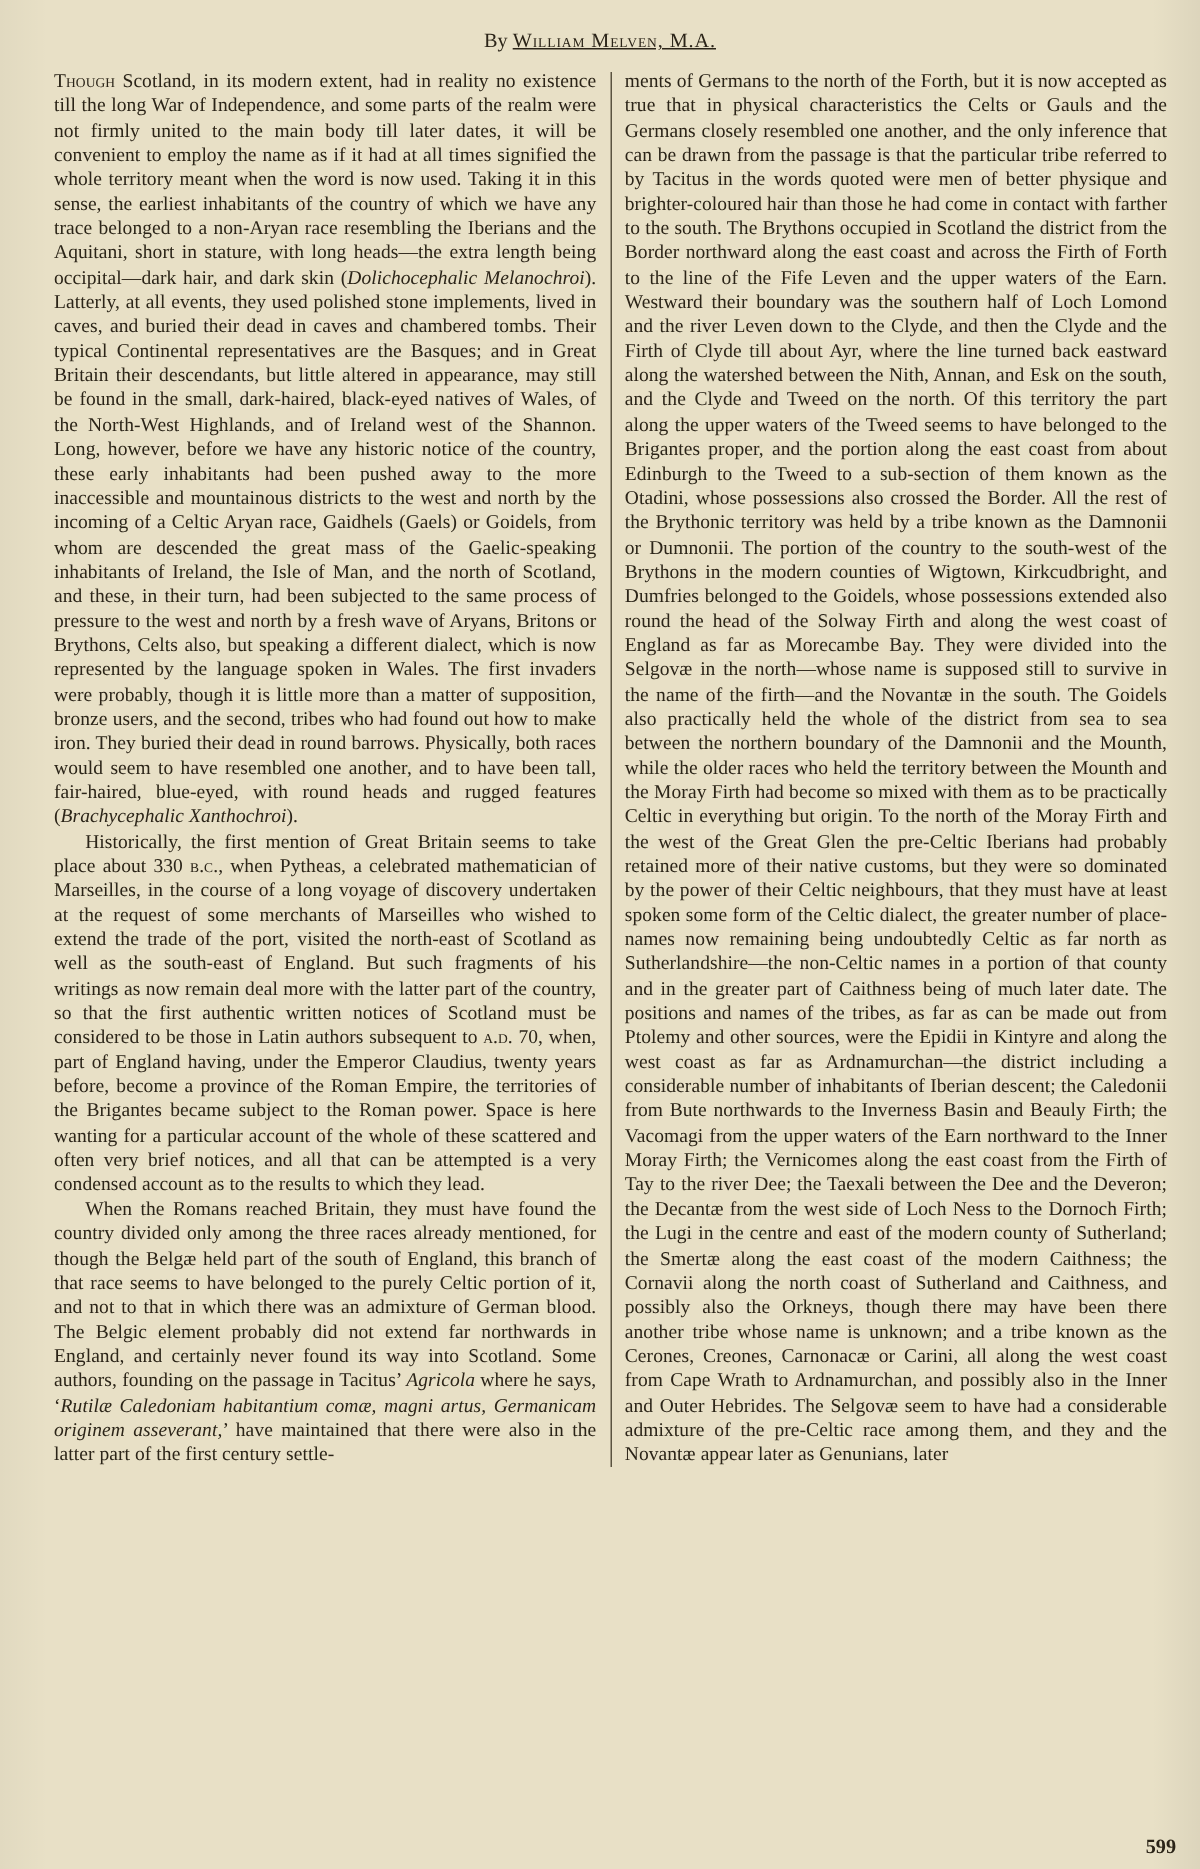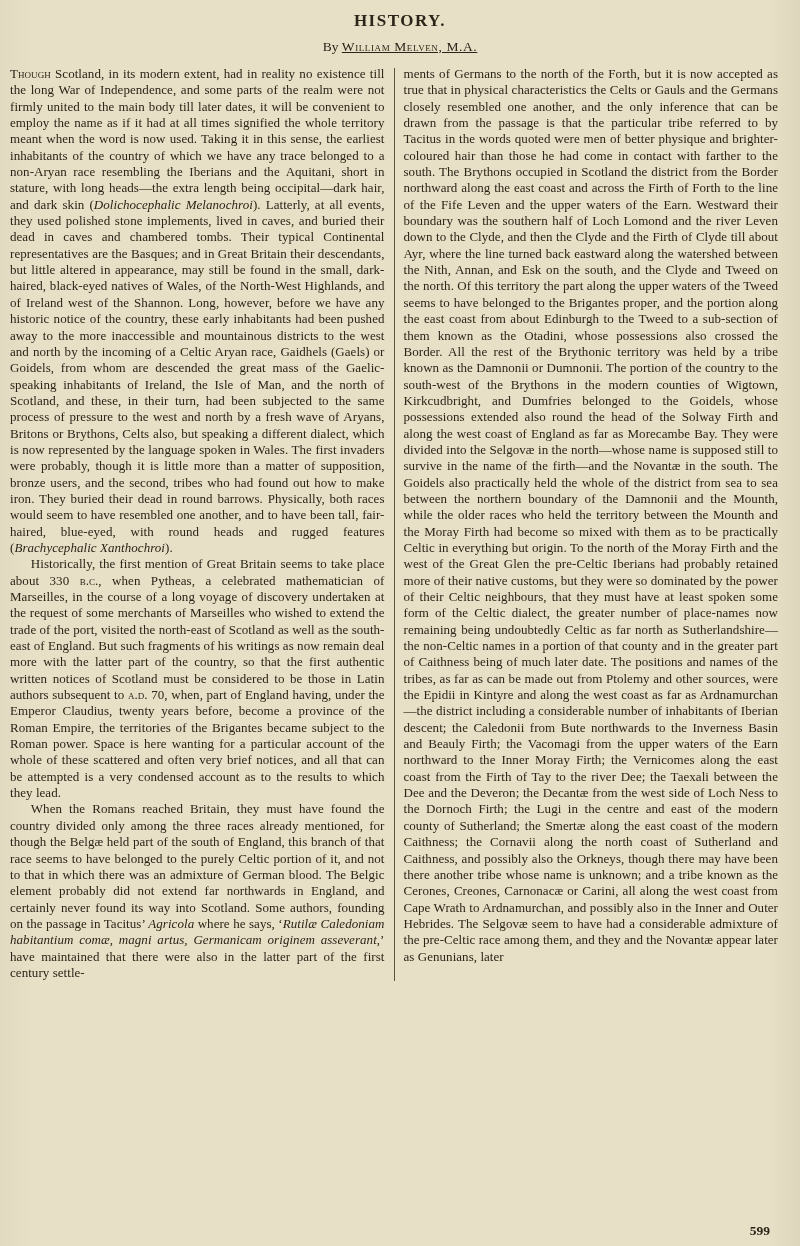--- a/index.html
+++ b/index.html
@@ -33,21 +33,21 @@
     margin-top: 8px;
   }
   .byline .name {
     font-variant: small-caps;
     letter-spacing: 0.6px;
     text-decoration: underline;
   }
   .columns {
     display: flex;
     align-items: stretch;
-    padding: 11px 22px 0 10px;
+    padding: 11px 22px 0 36px;
   }
   .column {
     flex: 1 1 0;
     font-size: 13px;
     line-height: 16.35px;
     text-align: justify;
     letter-spacing: 0.05px;
   }
   .divider {
     width: 1px;
@@ -56,33 +56,32 @@
   }
   .column p {
     margin: 0;
     text-indent: 1.6em;
   }
   .column p.no-indent { text-indent: 0; }
   .smallcaps { font-variant: small-caps; }
   em { font-style: italic; }
   .page-number {
     position: absolute;
-    right: 30px;
+    right: 16px;
     bottom: 7px;
     font-size: 13.5px;
     font-weight: bold;
   }
 </style>
 </head>
 <body>
 
 <div class="page">
 
   <div class="page-header">
-    <div class="title">HISTORY.</div>
     <div class="byline"><span>By </span><span class="name">William Melven, M.A.</span></div>
   </div>
 
   <div class="columns">
     <div class="column">
         <p class="no-indent"><span class="smallcaps">Though</span> Scotland, in its modern extent, had in reality no existence till the long War of Independence, and some parts of the realm were not firmly united to the main body till later dates, it will be convenient to employ the name as if it had at all times signified the whole territory meant when the word is now used. Taking it in this sense, the earliest inhabitants of the country of which we have any trace belonged to a non-Aryan race resembling the Iberians and the Aquitani, short in stature, with long heads—the extra length being occipital—dark hair, and dark skin (<em>Dolichocephalic Melanochroi</em>). Latterly, at all events, they used polished stone implements, lived in caves, and buried their dead in caves and chambered tombs. Their typical Continental representatives are the Basques; and in Great Britain their descendants, but little altered in appearance, may still be found in the small, dark-haired, black-eyed natives of Wales, of the North-West Highlands, and of Ireland west of the Shannon. Long, however, before we have any historic notice of the country, these early inhabitants had been pushed away to the more inaccessible and mountainous districts to the west and north by the incoming of a Celtic Aryan race, Gaidhels (Gaels) or Goidels, from whom are descended the great mass of the Gaelic-speaking inhabitants of Ireland, the Isle of Man, and the north of Scotland, and these, in their turn, had been subjected to the same process of pressure to the west and north by a fresh wave of Aryans, Britons or Brythons, Celts also, but speaking a different dialect, which is now represented by the language spoken in Wales. The first invaders were probably, though it is little more than a matter of supposition, bronze users, and the second, tribes who had found out how to make iron. They buried their dead in round barrows. Physically, both races would seem to have resembled one another, and to have been tall, fair-haired, blue-eyed, with round heads and rugged features (<em>Brachycephalic Xanthochroi</em>).</p>
         <p>Historically, the first mention of Great Britain seems to take place about 330 <span class="smallcaps">b.c.</span>, when Pytheas, a celebrated mathematician of Marseilles, in the course of a long voyage of discovery undertaken at the request of some merchants of Marseilles who wished to extend the trade of the port, visited the north-east of Scotland as well as the south-east of England. But such fragments of his writings as now remain deal more with the latter part of the country, so that the first authentic written notices of Scotland must be considered to be those in Latin authors subsequent to <span class="smallcaps">a.d.</span> 70, when, part of England having, under the Emperor Claudius, twenty years before, become a province of the Roman Empire, the territories of the Brigantes became subject to the Roman power. Space is here wanting for a particular account of the whole of these scattered and often very brief notices, and all that can be attempted is a very condensed account as to the results to which they lead.</p>
         <p>When the Romans reached Britain, they must have found the country divided only among the three races already mentioned, for though the Belgæ held part of the south of England, this branch of that race seems to have belonged to the purely Celtic portion of it, and not to that in which there was an admixture of German blood. The Belgic element probably did not extend far northwards in England, and certainly never found its way into Scotland. Some authors, founding on the passage in Tacitus’ <em>Agricola</em> where he says, ‘<em>Rutilæ Caledoniam habitantium comæ, magni artus, Germanicam originem asseverant,</em>’ have maintained that there were also in the latter part of the first century settle-</p>
       </div>
     <div class="divider"></div>

